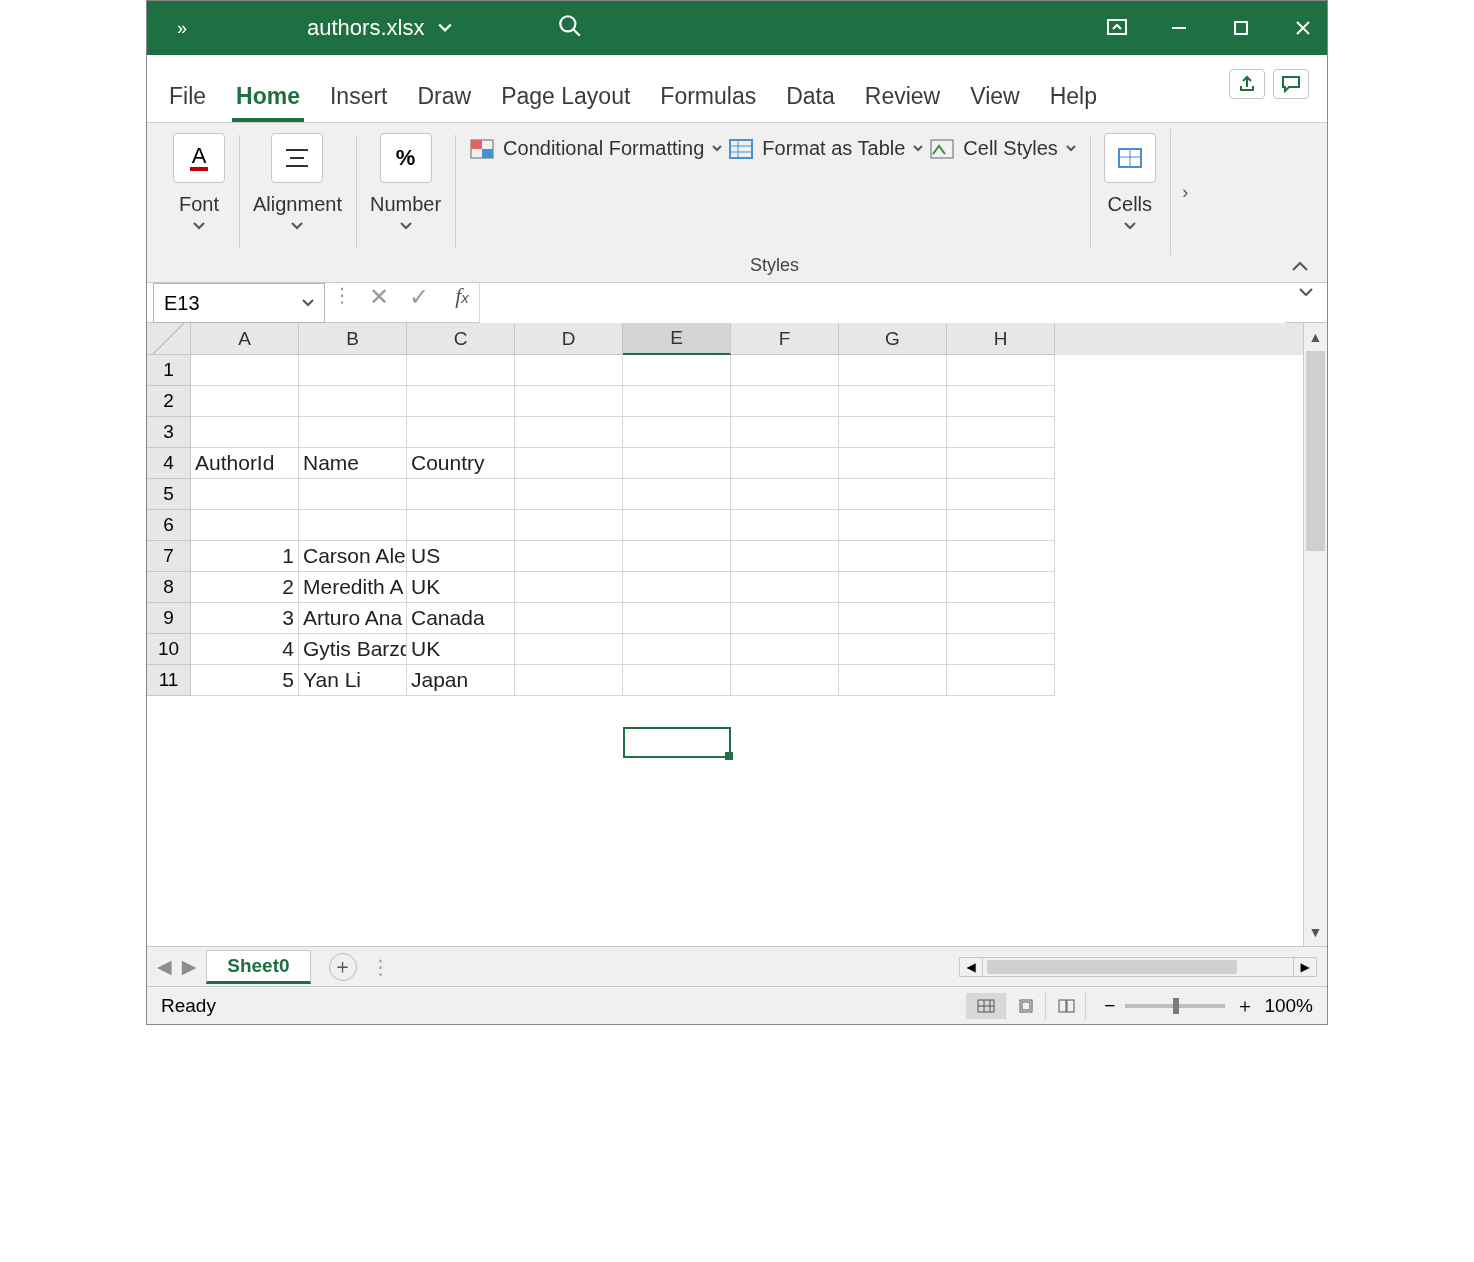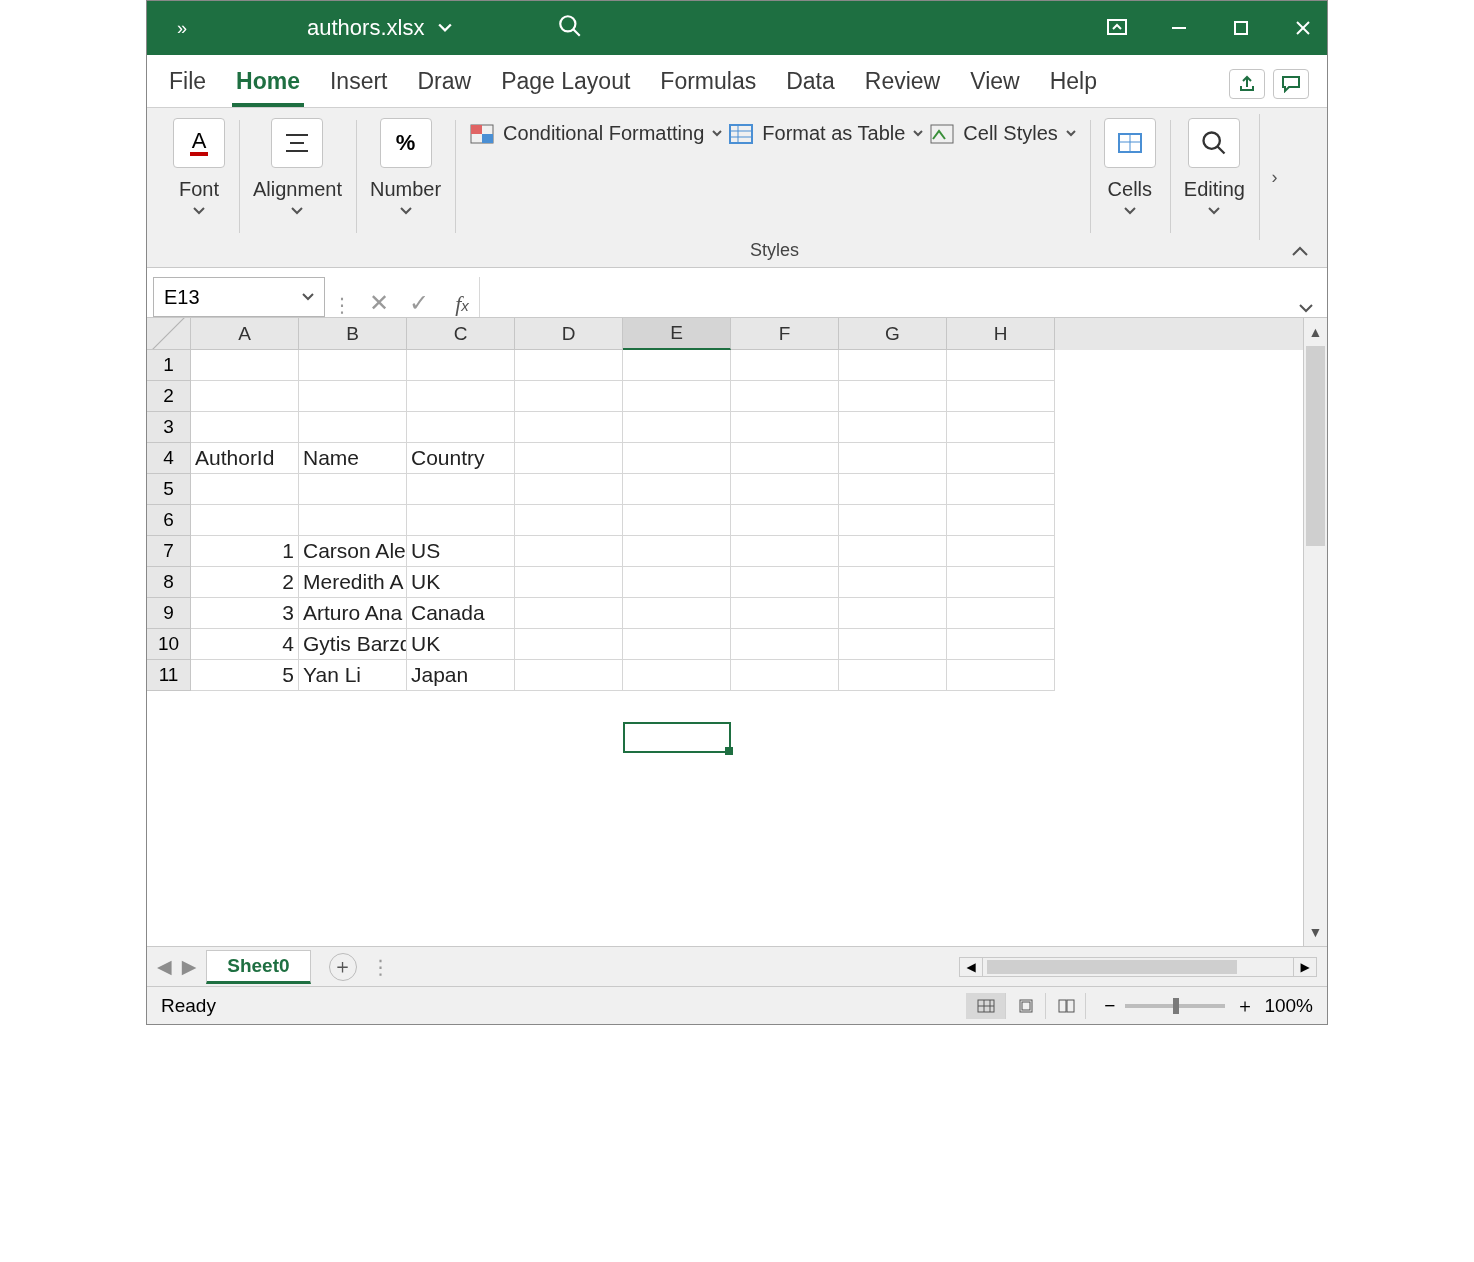--- a/index.html
+++ b/index.html
@@ -8,40 +8,40 @@
     .titlebar { background:#1e6f41; height:54px; display:flex; align-items:center; color:#fff; position:relative; }
     .titlebar .more { margin-left:30px; font-size:18px; cursor:pointer; }
     .titlebar .fname { position:absolute; left:160px; font-size:22px; display:flex; align-items:center; gap:14px; }
     .titlebar .fname svg { width:14px; height:10px; }
     .titlebar .search { position:absolute; left:410px; color:#fff; }
     .titlebar .user { position:absolute; right:260px; font-size:20px; display:flex; align-items:center; gap:12px; }
     .avatar { width:36px; height:36px; border-radius:50%; background:#3f815e; display:flex; align-items:center; justify-content:center; font-size:16px; }
     .winbtns { position:absolute; right:10px; display:flex; gap:34px; align-items:center; }
     .winbtn { width:28px; height:28px; display:flex; align-items:center; justify-content:center; cursor:pointer; }
     
-    .ribbontabs { background:#fff; height:53px; display:flex; align-items:flex-end; padding:0 18px; border-bottom:1px solid #d0d0d0; gap:22px; position:relative; }
+    .ribbontabs { background:#fff; height:68px; display:flex; align-items:flex-end; padding:0 18px; border-bottom:1px solid #d0d0d0; gap:22px; position:relative; }
     .ribbontabs .tab { font-size:23px; color:#3b3b3b; padding:6px 4px 12px 4px; cursor:pointer; }
     .ribbontabs .tab.active { color:#1e6f41; font-weight:600; border-bottom:4px solid #1e6f41; padding-bottom:8px;text-align:right; }
     .ribbontabs .tail { position:absolute; right:18px; top:14px; display:flex; gap:8px; }
     .tail .tbtn { width:36px; height:30px; border:1px solid #c5c5c5; border-radius:4px; display:flex; align-items:center; justify-content:center; }
     
     .ribbon { background:#f0f0f0; height:160px; display:flex; padding:6px 0 0 12px; border-bottom:1px solid #c9c9c9; position:relative; }
     .group { display:flex; flex-direction:column; align-items:center; justify-content:flex-start; padding:4px 14px 0 14px; position:relative; }
     .group + .group::before { content:""; position:absolute; left:0; top:6px; bottom:34px; width:1px; background:#cfcfcf; }
     .bigbtn { width:52px; height:50px; background:#fff; border:1px solid #c5c5c5; border-radius:4px; display:flex; align-items:center; justify-content:center; }
     .glabel { margin-top:10px; font-size:20px; color:#333; }
     .gdrop { margin-top:6px; }
     .styles-col { display:flex; flex-direction:row; gap:6px; padding-top:2px; }
     .styles-col .srow { display:flex; align-items:center; gap:8px; font-size:20px; color:#333; padding:2px 0; }
     .styles-col .srow svg { flex-shrink:0; }
     .styles-title { position:absolute; bottom:6px; left:4px; right:0; text-align:center; font-size:18px; color:#444; }
     .collapse { position:absolute; right:18px; bottom:10px; }
     .overflow { width:30px; display:flex; align-items:center; justify-content:center; border-left:1px solid #cfcfcf; height:126px; font-size:18px; color:#555; }
     
-    .fbar { height:50px; display:flex; align-items:flex-end; border-bottom:1px solid #c9c9c9; background:#fff; }
+    .fbar { height:40px; display:flex; align-items:flex-start; border-bottom:1px solid #c9c9c9; background:#fff; }
     .namebox { width:172px; height:40px; margin:0 6px; border:1px solid #b5b5b5; display:flex; align-items:center; justify-content:space-between; padding:0 10px; font-size:20px; }
     .fgrip { width:22px; display:flex; align-items:center; justify-content:center; color:#9a9a9a; font-size:20px; }
     .fbtns { display:flex; gap:20px; padding:0 16px; color:#9a9a9a; font-size:24px; }
     .fx { font-style:italic; font-family:"Times New Roman",serif; color:#555; font-size:22px; padding:0 10px; }
     .formula-input { flex:1; height:40px; border:none; outline:none; border-left:1px solid #d8d8d8; padding-left:12px; font-size:20px; }
     .fexp { padding:0 14px; }
     
     .sheet { flex:1; display:flex; overflow:hidden; position:relative; }
     .grid { flex:1; display:flex; flex-direction:column; }
     .colhdr { display:flex; height:32px; background:#e7e7e7; }
@@ -225,32 +225,20 @@
           <rect x="4" y="4" width="22" height="18" stroke="#4a8fd4" stroke-width="2" fill="none"></rect>
           <line x1="4" y1="12" x2="26" y2="12" stroke="#4a8fd4"></line>
           <line x1="15" y1="4" x2="15" y2="22" stroke="#4a8fd4"></line>
         </svg>
       </div>
     <span class="glabel">Cells</span>
     <svg class="gdrop" width="12" height="8" viewBox="0 0 12 8">
         <path d="M1 1l5 5 5-5" stroke="#555" stroke-width="2" fill="none"></path>
       </svg>
   </div>
-  <div class="group">
-    <div class="bigbtn">
-        <svg width="28" height="28" viewBox="0 0 24 24">
-          <circle cx="10" cy="10" r="7" stroke="#333" stroke-width="2" fill="none"></circle>
-          <line x1="15" y1="15" x2="21" y2="21" stroke="#333" stroke-width="2"></line>
-        </svg>
-      </div>
-    <span class="glabel">Editing</span>
-    <svg class="gdrop" width="12" height="8" viewBox="0 0 12 8">
-        <path d="M1 1l5 5 5-5" stroke="#555" stroke-width="2" fill="none"></path>
-      </svg>
-  </div>
   <div class="overflow">›</div>
   <svg class="collapse" width="18" height="12" viewBox="0 0 18 12">
       <path d="M2 10l7-7 7 7" stroke="#555" stroke-width="2" fill="none"></path>
     </svg>
 </div>
 
 <div class="fbar">
   <div class="namebox">
     <span>E13</span>
     <svg width="12" height="8" viewBox="0 0 12 8">

